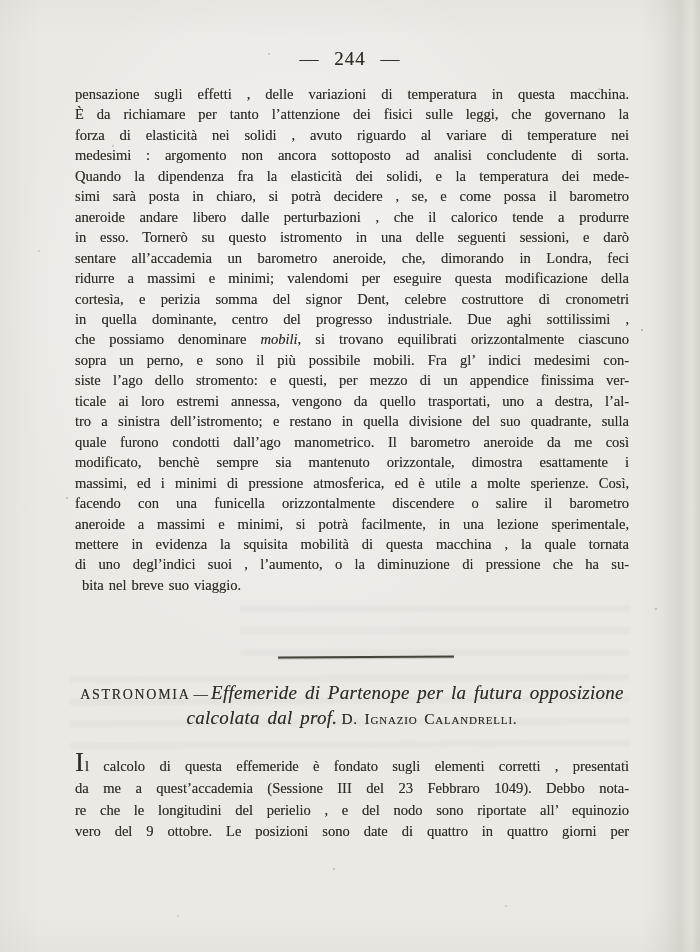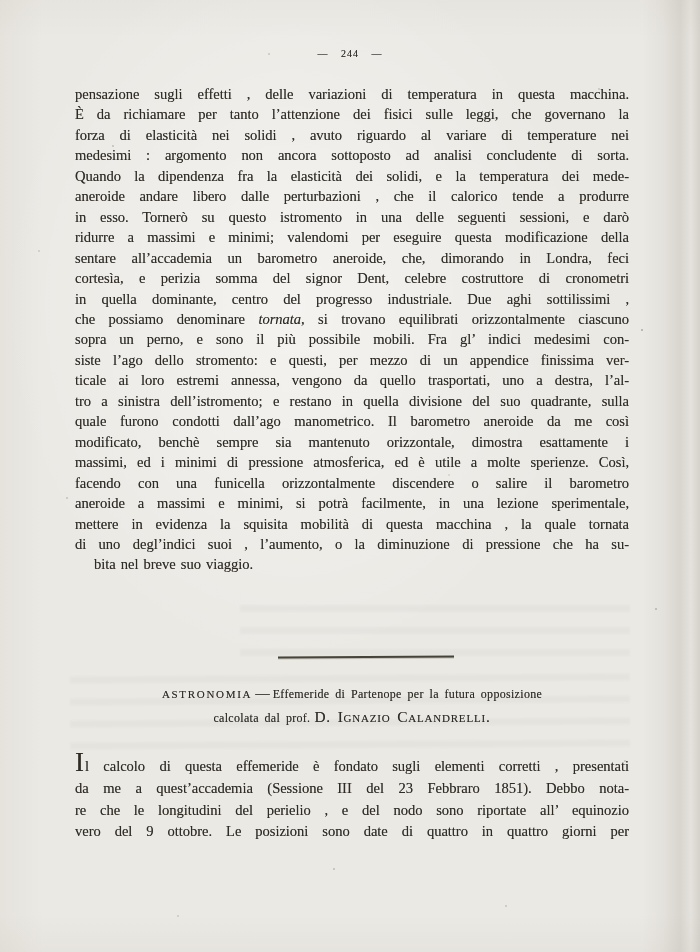--- a/index.html
+++ b/index.html
@@ -48,21 +48,21 @@
       112px 145px 0 rgba(85,78,66,0.22), 598px 88px 0 rgba(85,78,66,0.18),
       641px 329px 0 rgba(85,78,66,0.30), 66px 497px 0 rgba(85,78,66,0.20),
       333px 868px 0 rgba(85,78,66,0.22), 505px 905px 0 rgba(85,78,66,0.18),
       177px 915px 0 rgba(85,78,66,0.16), 655px 608px 0 rgba(85,78,66,0.25),
       38px 250px 0 rgba(85,78,66,0.16), 268px 53px 0 rgba(85,78,66,0.18),
       448px 474px 0 rgba(85,78,66,0.12), 624px 760px 0 rgba(85,78,66,0.20);
   }
   .page-number {
     position: absolute; top: 48px; left: 0; width: 700px;
     text-align: center;
-    font-size: 10px; letter-spacing: 1px; word-spacing: 9px;
+    font-size: 19px; letter-spacing: 1px; word-spacing: 9px;
     text-shadow: 0 0 0.5px rgba(47,44,38,0.55);
   }
   .para {
     position: absolute; left: 75px; width: 554px;
     font-size: 14.6px;
     letter-spacing: -0.05px;
     word-spacing: 1.5px;
     text-shadow: 0 0 0.5px rgba(47,44,38,0.5);
   }
   .para-continuation { top: 84px;  line-height: 20.45px; }
@@ -70,39 +70,38 @@
   .tline {
     display: block;
     text-align: justify;
     text-align-last: justify;
     text-justify: inter-word;
     white-space: normal;
   }
   .para-continuation .tline:last-child {
     text-align-last: left;
     padding-left: 7px;
-    margin-left: 12px;
   }
   .divider {
     position: absolute; left: 278px; top: 656px; width: 176px; height: 2px;
     background: #474439;
     transform: rotate(-0.4deg);
     box-shadow: 0 1px 0 rgba(71,68,57,0.25);
   }
   .section-heading {
     position: absolute; left: 75px; top: 682px; width: 554px;
     text-align: center; line-height: 22.5px;
     text-shadow: 0 0 0.5px rgba(47,44,38,0.5);
   }
   .rubric {
-    font-size: 11px; letter-spacing: 1.7px;
+    font-size: 14px; letter-spacing: 1.7px;
   }
   .heading-sep { font-size: 14.5px; padding: 0 3px; }
   .heading-italic {
-    font-size: 12px; letter-spacing: 0.3px; word-spacing: 2.5px;
+    font-style: italic; font-size: 19px; letter-spacing: 0.3px; word-spacing: 2.5px;
   }
   .author {
     font-variant: small-caps; font-size: 15.4px; letter-spacing: 0.8px; word-spacing: 2px;
   }
   .dropcap {
     font-size: 27px; line-height: 0; letter-spacing: 1px;
   }
 </style>
 </head>
 <body>
@@ -110,27 +109,28 @@
 <div class="scan-page">
 
   <div class="page-number">— 244 —</div>
 
   <div class="para para-continuation">
       <div class="tline">pensazione sugli effetti , delle variazioni di temperatura in questa macchina.</div>
       <div class="tline">È da richiamare per tanto l’attenzione dei fisici sulle leggi, che governano la</div>
       <div class="tline">forza di elasticità nei solidi , avuto riguardo al variare di temperature nei</div>
       <div class="tline">medesimi : argomento non ancora sottoposto ad analisi concludente di sorta.</div>
       <div class="tline">Quando la dipendenza fra la elasticità dei solidi, e la temperatura dei mede-</div>
+      <div class="tline">simi sarà posta in chiaro, si potrà decidere , se, e come possa il barometro</div>
       <div class="tline">aneroide andare libero dalle perturbazioni , che il calorico tende a produrre</div>
       <div class="tline">in esso. Tornerò su questo istromento in una delle seguenti sessioni, e darò</div>
+      <div class="tline">sentare all’accademia un barometro aneroide, che, dimorando in Londra, feci</div>
       <div class="tline">ridurre a massimi e minimi; valendomi per eseguire questa modificazione della</div>
-      <div class="tline">sentare all’accademia un barometro aneroide, che, dimorando in Londra, feci</div>
       <div class="tline">cortesìa, e perizia somma del signor Dent, celebre costruttore di cronometri</div>
       <div class="tline">in quella dominante, centro del progresso industriale. Due aghi sottilissimi ,</div>
-      <div class="tline">che possiamo denominare <i>tornata</i>, si trovano equilibrati orizzontalmente ciascuno</div>
+      <div class="tline">che possiamo denominare <i>mobili</i>, si trovano equilibrati orizzontalmente ciascuno</div>
       <div class="tline">sopra un perno, e sono il più possibile mobili. Fra gl’ indici medesimi con-</div>
       <div class="tline">siste l’ago dello stromento: e questi, per mezzo di un appendice finissima ver-</div>
       <div class="tline">ticale ai loro estremi annessa, vengono da quello trasportati, uno a destra, l’al-</div>
       <div class="tline">tro a sinistra dell’istromento; e restano in quella divisione del suo quadrante, sulla</div>
       <div class="tline">quale furono condotti dall’ago manometrico. Il barometro aneroide da me così</div>
       <div class="tline">modificato, benchè sempre sia mantenuto orizzontale, dimostra esattamente i</div>
       <div class="tline">massimi, ed i minimi di pressione atmosferica, ed è utile a molte sperienze. Così,</div>
       <div class="tline">facendo con una funicella orizzontalmente discendere o salire il barometro</div>
       <div class="tline">aneroide a massimi e minimi, si potrà facilmente, in una lezione sperimentale,</div>
       <div class="tline">mettere in evidenza la squisita mobilità di questa macchina , la quale tornata</div>
@@ -145,21 +145,21 @@
       <span class="rubric">ASTRONOMIA</span><span class="heading-sep">—</span><span class="heading-italic">Effemeride di Partenope per la futura opposizione</span>
     </div>
     <div>
       <span class="heading-italic">calcolata dal prof.</span>
       <span class="author">D. Ignazio Calandrelli.</span>
     </div>
   </div>
 
   <div class="para para-second">
       <div class="tline"><span class="dropcap">I</span>l calcolo di questa effemeride è fondato sugli elementi corretti , presentati</div>
-      <div class="tline">da me a quest’accademia (Sessione III del 23 Febbraro 1851). Debbo nota-</div>
+      <div class="tline">da me a quest’accademia (Sessione III del 23 Febbraro 1049). Debbo nota-</div>
       <div class="tline">re che le longitudini del perielio , e del nodo sono riportate all’ equinozio</div>
       <div class="tline">vero del 9 ottobre. Le posizioni sono date di quattro in quattro giorni per</div>
     </div>
 
   <div class="bleed-texture bleed-a"></div>
   <div class="bleed-texture bleed-b"></div>
   <div class="speckles"></div>
   <div class="edge-shadow"></div>
 
 </div>

